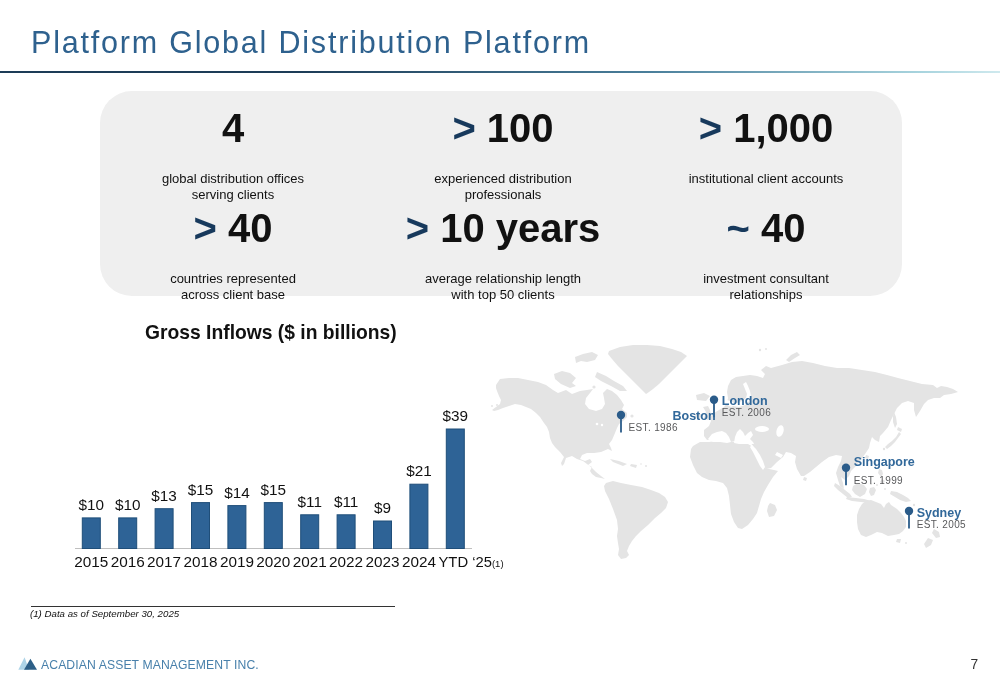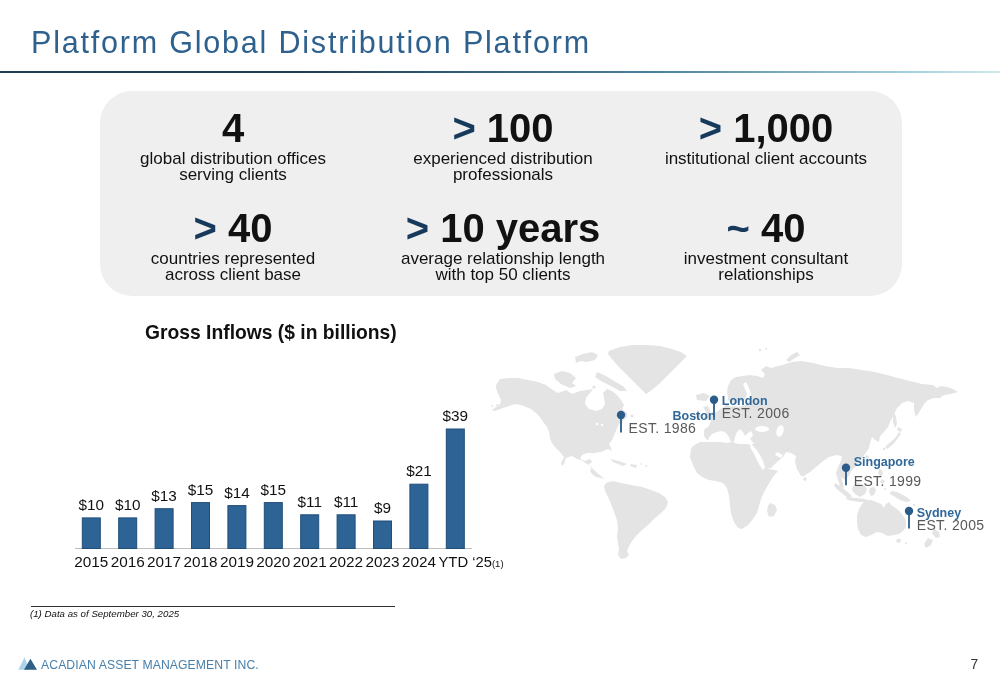--- a/index.html
+++ b/index.html
@@ -6,25 +6,25 @@
   body{width:1000px;height:685px;position:relative;background:#ffffff;
        font-family:"Liberation Sans",sans-serif;overflow:hidden;}
   .abs{position:absolute;}
   #title{left:31px;top:25px;font-size:30.5px;color:#2e618e;letter-spacing:1.8px;}
   #rule{left:0;top:71px;width:1000px;height:2px;
         background:linear-gradient(to right,#1d3c57 0%,#1d3c57 30%,#4a7f9b 65%,#a8d4de 92%,#cfe9ee 100%);}
   #statbox{left:100px;top:91px;width:802px;height:205px;background:#efefef;border-radius:32px;}
   .statcol{position:absolute;width:266px;text-align:center;}
   .bignum{font-size:40px;font-weight:bold;color:#111111;line-height:40px;}
   .cmp{color:#17395c;}
-  .statlbl{font-size:17px;color:#111111;line-height:16px;margin-top:3px;}
+  .statlbl{font-size:13px;color:#111111;line-height:16px;margin-top:23px;}
   #chart-title{left:145px;top:322px;font-size:19.3px;font-weight:bold;color:#111;}
   #chart{left:0px;top:380px;}
   .man{color:#31689a;font-size:12.5px;font-weight:bold;line-height:14px;}
-  .est{color:#58595b;font-size:14px;letter-spacing:0.35px;line-height:10px;}
+  .est{color:#58595b;font-size:10px;letter-spacing:0.35px;line-height:10px;}
   #footnote-line{left:31px;top:606px;width:364px;height:1px;background:#333;}
   #footnote{left:30px;top:608px;font-size:9.7px;font-style:italic;color:#111;}
   #brand{left:41px;top:658px;font-size:12.2px;line-height:14px;color:#4880ab;letter-spacing:0.1px;}
   #pageno{left:970.5px;top:658px;font-size:13.8px;line-height:14.5px;color:#333;}
 </style>
 </head>
 <body>
   <div class="abs" id="title">Platform Global Distribution Platform</div>
   <div class="abs" id="rule"></div>
 

